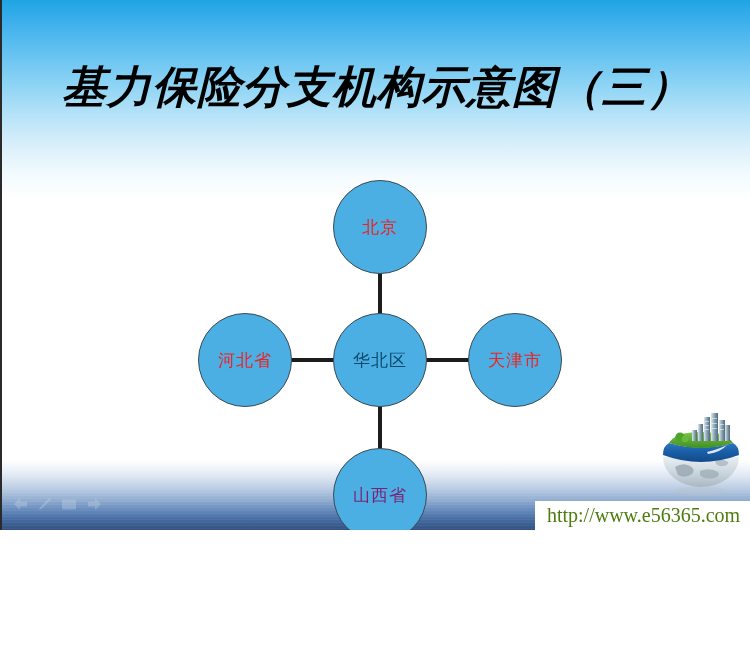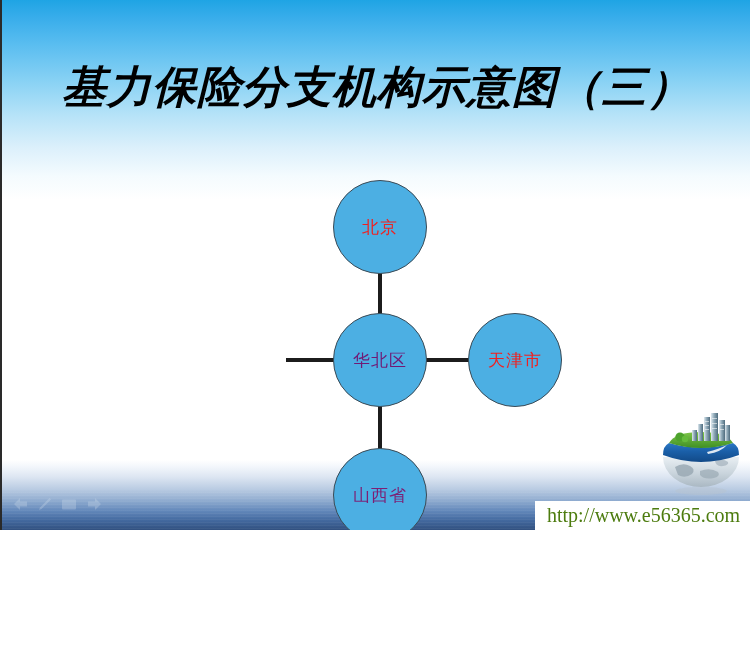--- a/index.html
+++ b/index.html
@@ -139,21 +139,21 @@
   }
   .node-label { display: block; }
 
   .node-center { left: 331px; top: 313px; }
   .node-top    { left: 331px; top: 180px; }
   .node-left   { left: 196px; top: 313px; }
   .node-right  { left: 466px; top: 313px; }
   .node-bottom { left: 331px; top: 448px; }
 
   .lbl-red    { color: #ef2121; }
-  .lbl-dark   { color: #701a75; }
+  .lbl-dark   { color: #0c4a6e; }
   .lbl-purple { color: #7d1f74; }
 
   
   .globe-wrap {
     position: absolute;
     right: 3px;
     bottom: 27px;
     width: 92px;
     height: 92px;
     z-index: 6;
@@ -194,20 +194,23 @@
 
     <div class="edge vertical" style="left:376px; top:268px; height:50px;"></div>
     <div class="edge vertical" style="left:376px; top:402px; height:50px;"></div>
     <div class="edge horizontal" style="left:284px; top:358px; width:50px;"></div>
     <div class="edge horizontal" style="left:420px; top:358px; width:50px;"></div>
 
     <div class="node node-top">
       <span class="node-label lbl-red">北京</span>
     </div>
 
+    <div class="node node-left">
+      <span class="node-label lbl-red">河北省</span>
+    </div>
 
     <div class="node node-center">
       <span class="node-label lbl-dark">华北区</span>
     </div>
 
     <div class="node node-right">
       <span class="node-label lbl-red">天津市</span>
     </div>
 
     <div class="node node-bottom">

